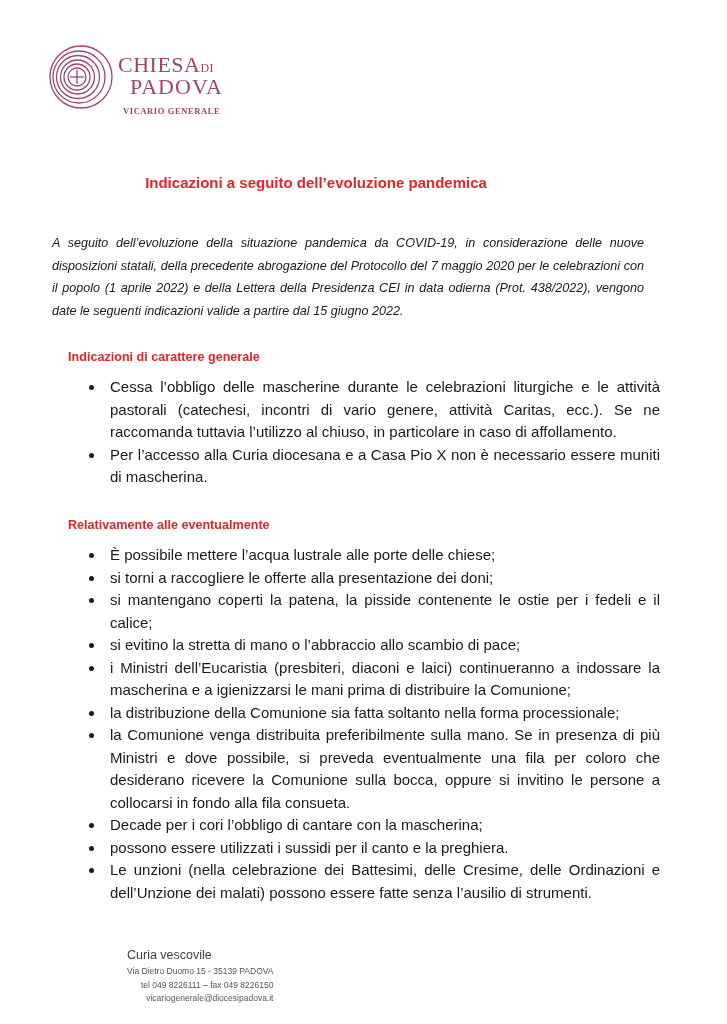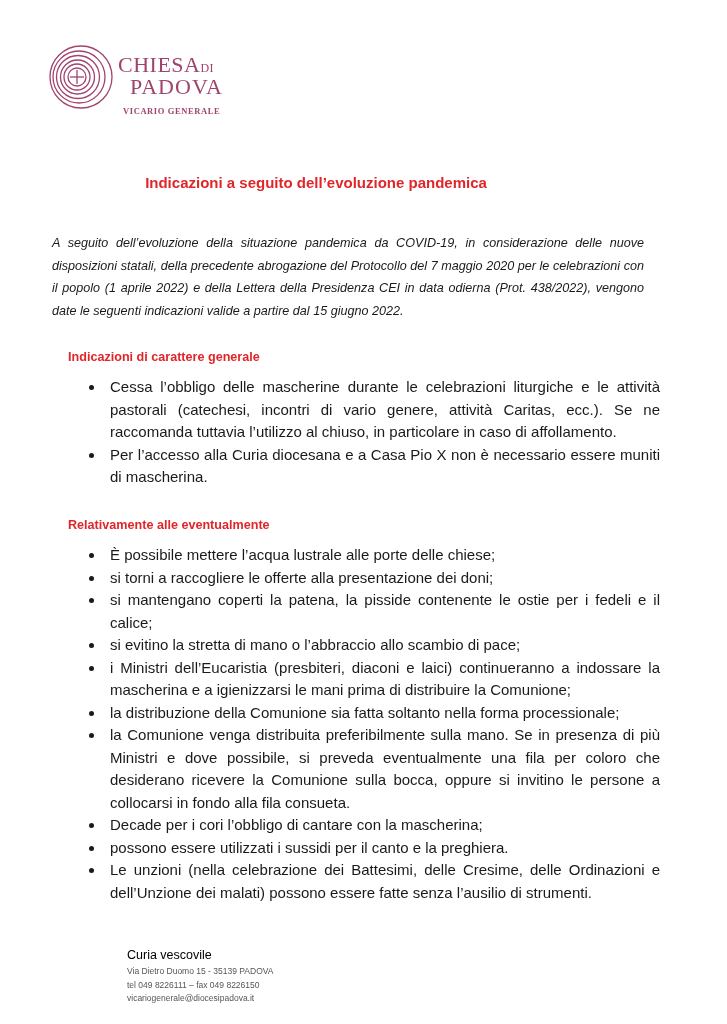--- a/index.html
+++ b/index.html
@@ -20,22 +20,22 @@
            line-height:22.5px; text-align:justify;font-style:italic; }
 
   .section-h { position:absolute; left:68px; color:#e1262a; font-weight:bold; font-size:12.6px; }
   ul.blist { position:absolute; left:68px; width:592px; margin:0; padding:0; list-style:none;
              font-size:15px; line-height:22.5px; }
   ul.blist li { position:relative; padding-left:42px; text-align:justify; }
   ul.blist li::before { content:""; position:absolute; left:21px; top:9px; width:5px; height:5px;
                         border-radius:50%; background:#1a1a1a; }
 
   .footer { position:absolute; left:127px; top:948px; }
-  .footer-title { font-size:12.5px; color:#000000; margin-bottom:3px; }
-  .footer-line { font-size:8.5px; color:#555; line-height:13.5px; }
+  .footer-title { font-size:12.5px; color:#404040; margin-bottom:3px; }
+  .footer-line { font-size:8.5px; color:#555; line-height:13.5px;text-align:right; }
 </style>
 </head>
 <body>
 
 <div class="logo">
   <svg width="66" height="66" viewBox="0 0 66 66">
     <g fill="none" stroke="#a0446e" stroke-width="1.3">
       <circle cx="33" cy="33" r="31"></circle>
       <circle cx="31" cy="33" r="26"></circle>
       <circle cx="30" cy="33" r="21.5"></circle>

